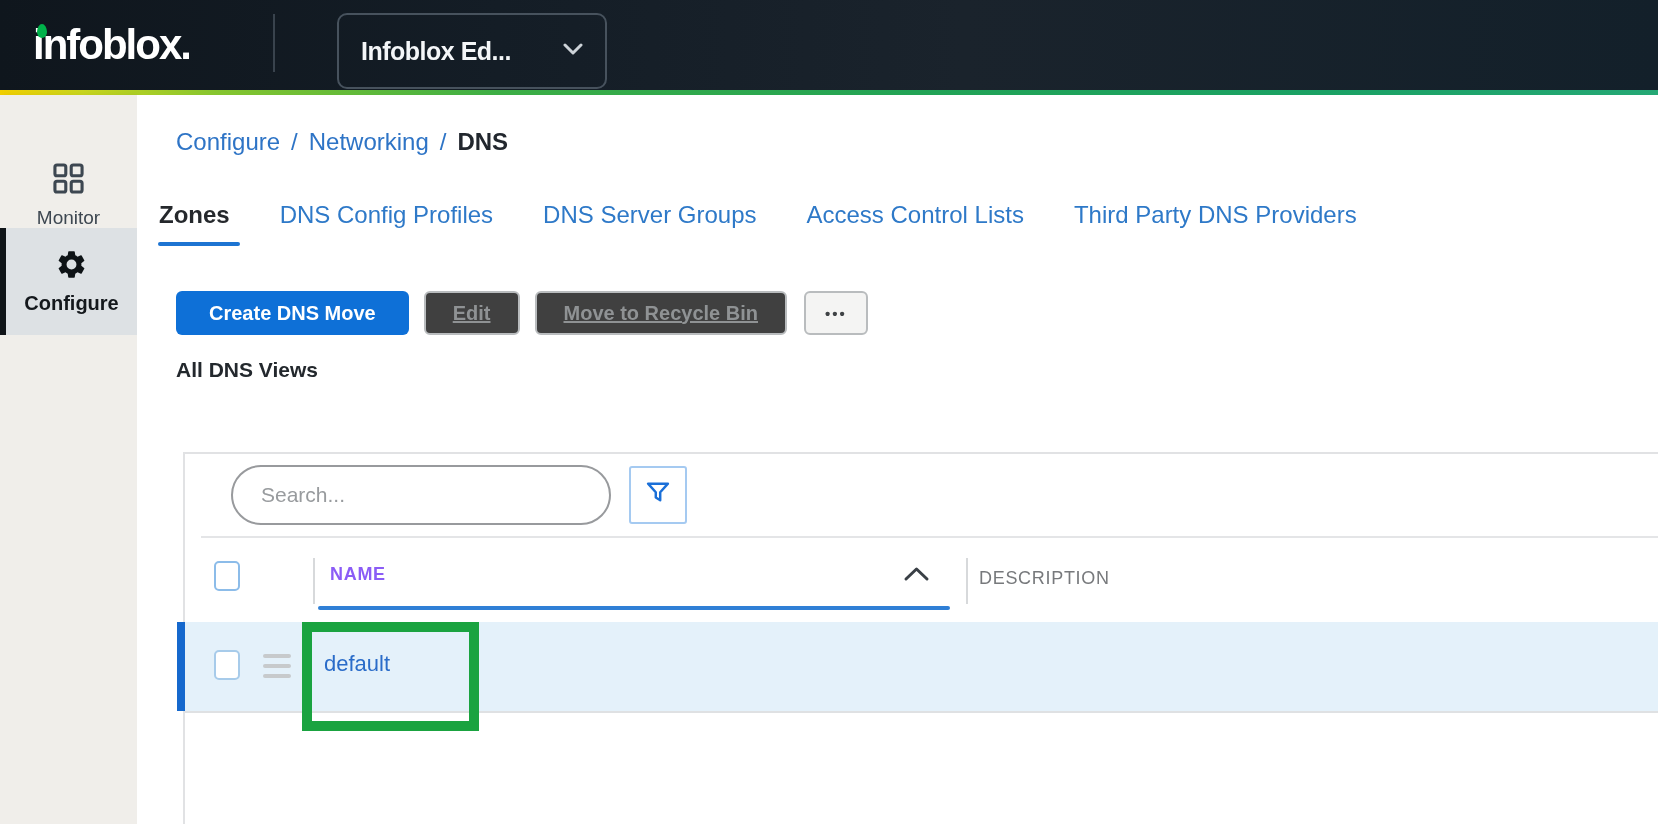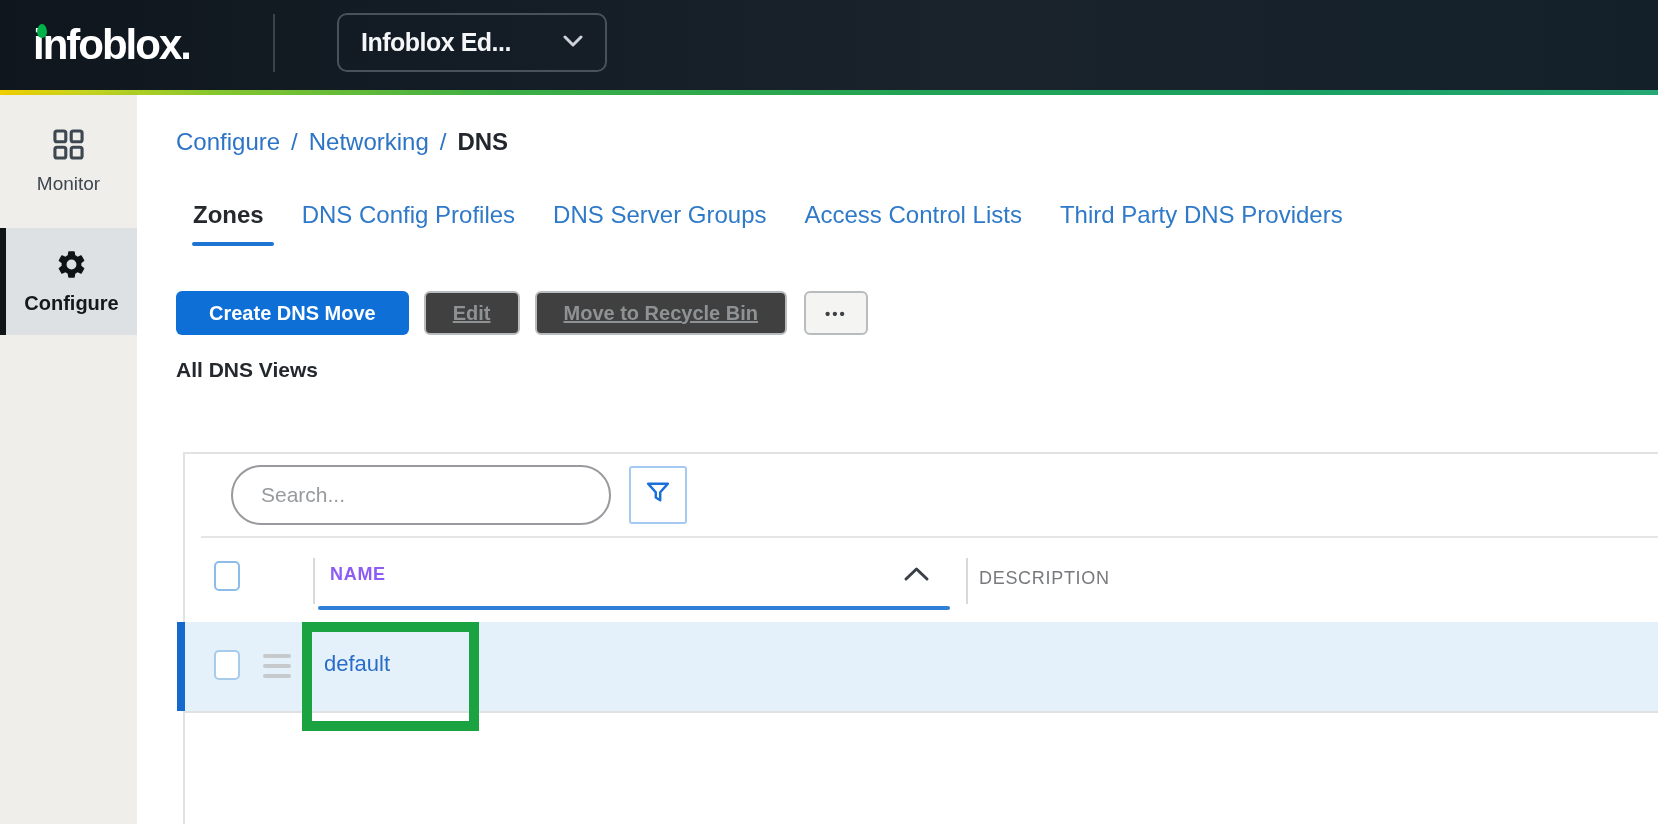--- a/index.html
+++ b/index.html
@@ -7,48 +7,48 @@
     font-family:"Liberation Sans", sans-serif; }
 
   
   .topbar { position:absolute; left:0; top:0; width:1658px; height:90px;
     background:linear-gradient(90deg,#0f161d 0%,#141d26 30%,#1a232c 58%,#13202a 100%); }
   .logo { position:absolute; left:33px; top:19px; height:54px; }
   .logo-text { font-size:42px; font-weight:bold; color:#ffffff; letter-spacing:-2px; line-height:52px; }
   .logo-dot { position:absolute; left:4px; top:5px; width:10px; height:14px; background:#00b24a;
     border-radius:50% 50% 50% 50% / 58% 58% 42% 42%; }
   .topbar-divider { position:absolute; left:273px; top:14px; width:2px; height:58px; background:#39434d; }
-  .app-selector { position:absolute; left:337px; top:13px; width:270px; height:59px;
+  .app-selector { position:absolute; left:337px; top:13px; width:270px; height:76px;
     border:2px solid #47525d; border-radius:10px; display:flex; align-items:center;
     padding:0 22px; cursor:pointer; }
   .app-selector-label { font-size:25px; font-weight:bold; color:#f4f6f8; flex:1; letter-spacing:-0.5px; }
 
   
   .accent-line { position:absolute; left:0; top:90px; width:1658px; height:5px;
     background:linear-gradient(90deg,#f2cf00 0%,#c8d51f 5%,#86c52e 13%,#3dae45 30%,#22a355 55%,#1aa164 80%,#25a875 100%); }
 
   
   .sidebar { position:absolute; left:0; top:95px; width:137px; height:729px; background:#f0eeea;
     box-shadow:2px 0 6px rgba(0,0,0,0.05); }
   .side-item { display:flex; flex-direction:column; align-items:center; cursor:pointer; }
   .side-item .side-label { font-size:19px; color:#3d4751; margin-top:9px; }
-  .side-item-monitor { padding-top:34px; }
+  .side-item-monitor { padding-top:34px;margin-top:34px; }
   .side-item-configure { position:absolute; left:0; top:133px; width:137px; height:107px;
     background:#dde1e4; border-left:6px solid #0f1418; justify-content:center; }
   .side-item-configure .side-label { font-weight:bold; color:#14181c; font-size:20px; margin-top:7px; }
 
   
   .main { position:absolute; left:137px; top:95px; width:1521px; height:729px; background:#fff; }
 
   .breadcrumb { position:absolute; left:39px; top:33px; font-size:24px; display:flex; gap:11px; }
   .crumb-link { color:#2e74c6; text-decoration:none; cursor:pointer; }
   .crumb-sep { color:#2e74c6; }
   .crumb-current { color:#22272e; font-weight:bold; }
 
-  .tabs { position:absolute; left:56px; top:106px; display:flex; gap:38px;text-align:right; }
+  .tabs { position:absolute; left:22px; top:106px; display:flex; gap:50px;text-align:right; }
   .tab { font-size:24px; color:#2e79c8; padding-bottom:17px; position:relative; cursor:pointer; white-space:nowrap; }
   .tab.active { color:#25282c; font-weight:bold; }
   .tab.active::after { content:""; position:absolute; left:-1px; right:-10px; bottom:0; height:4px;
     background:#1d74d2; border-radius:2px; }
 
   .toolbar { position:absolute; left:39px; top:196px; display:flex; gap:15px; height:44px; }
   .btn { font-size:20px; font-weight:bold; border-radius:6px; display:flex; align-items:center; cursor:pointer; white-space:nowrap; }
   .btn-primary { background:#0e70d7; color:#ffffff; padding:0 33px; border:none; }
   .btn-secondary { background:#404040; color:#8f9294; padding:13px 27px; border:2px solid #b9bcbe;text-decoration:underline; }
   .btn-more { background:#f4f4f3; color:#3f4245; padding:0 19px; border:2px solid #b9bcbe;

